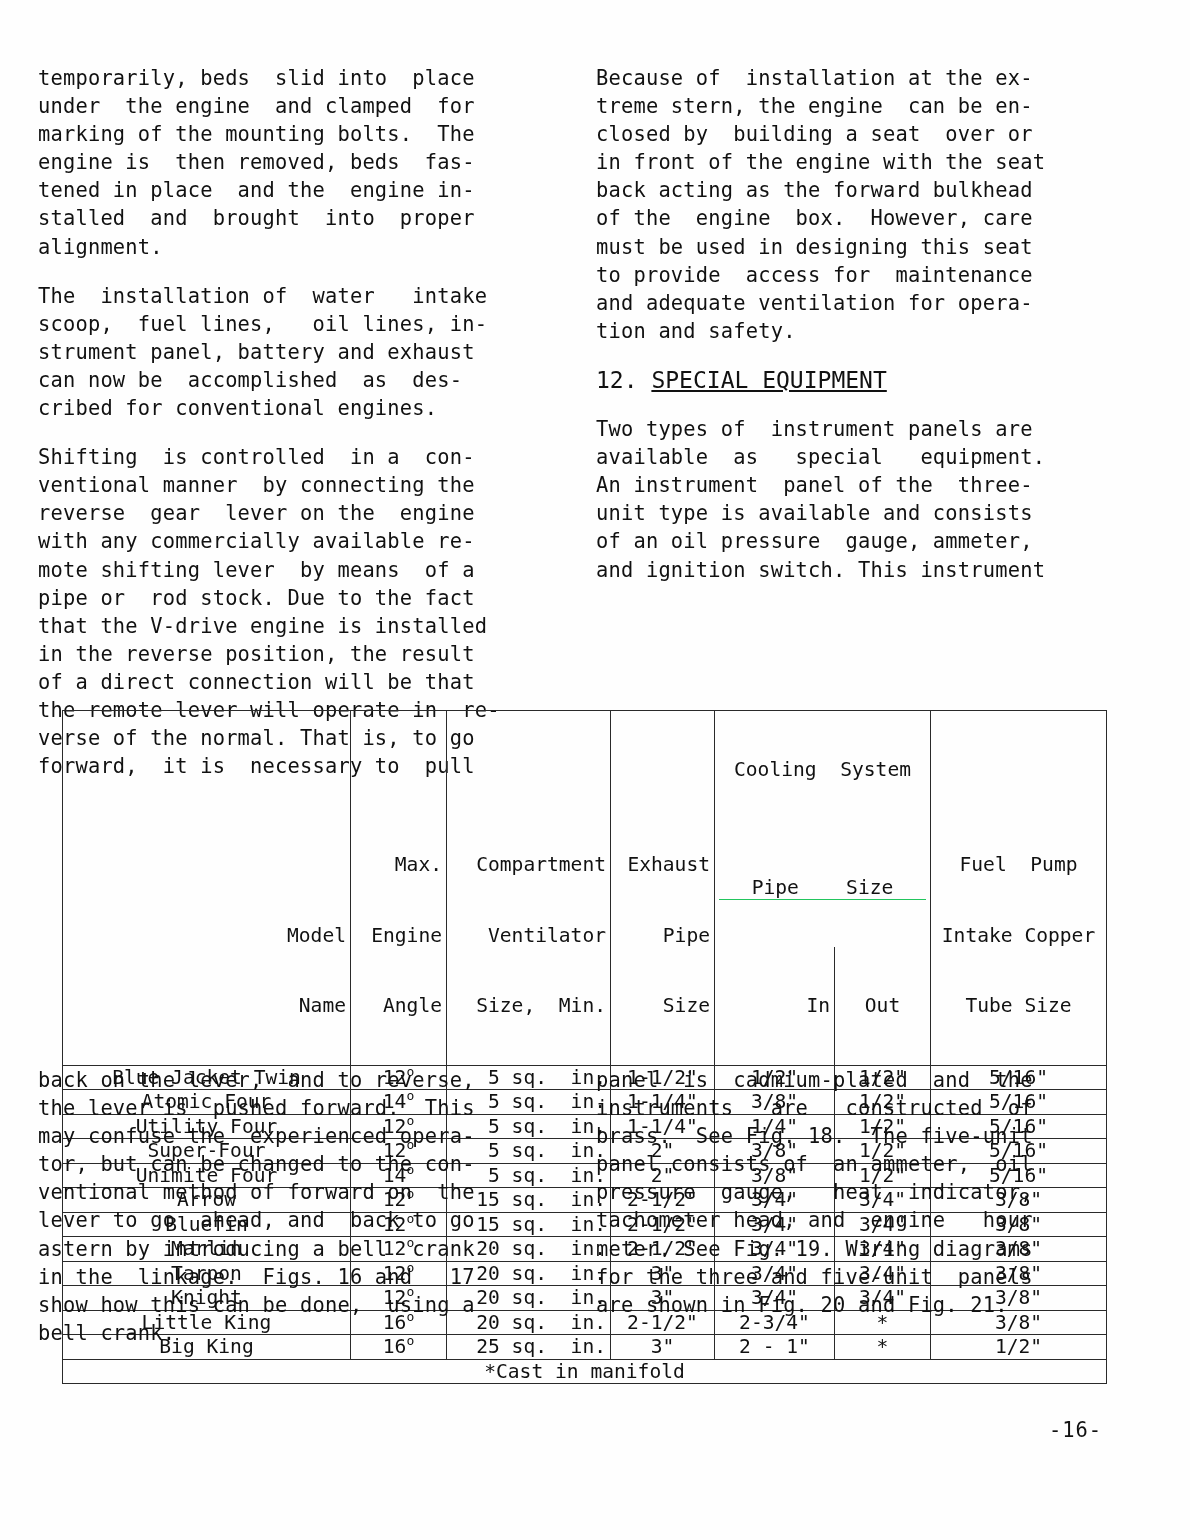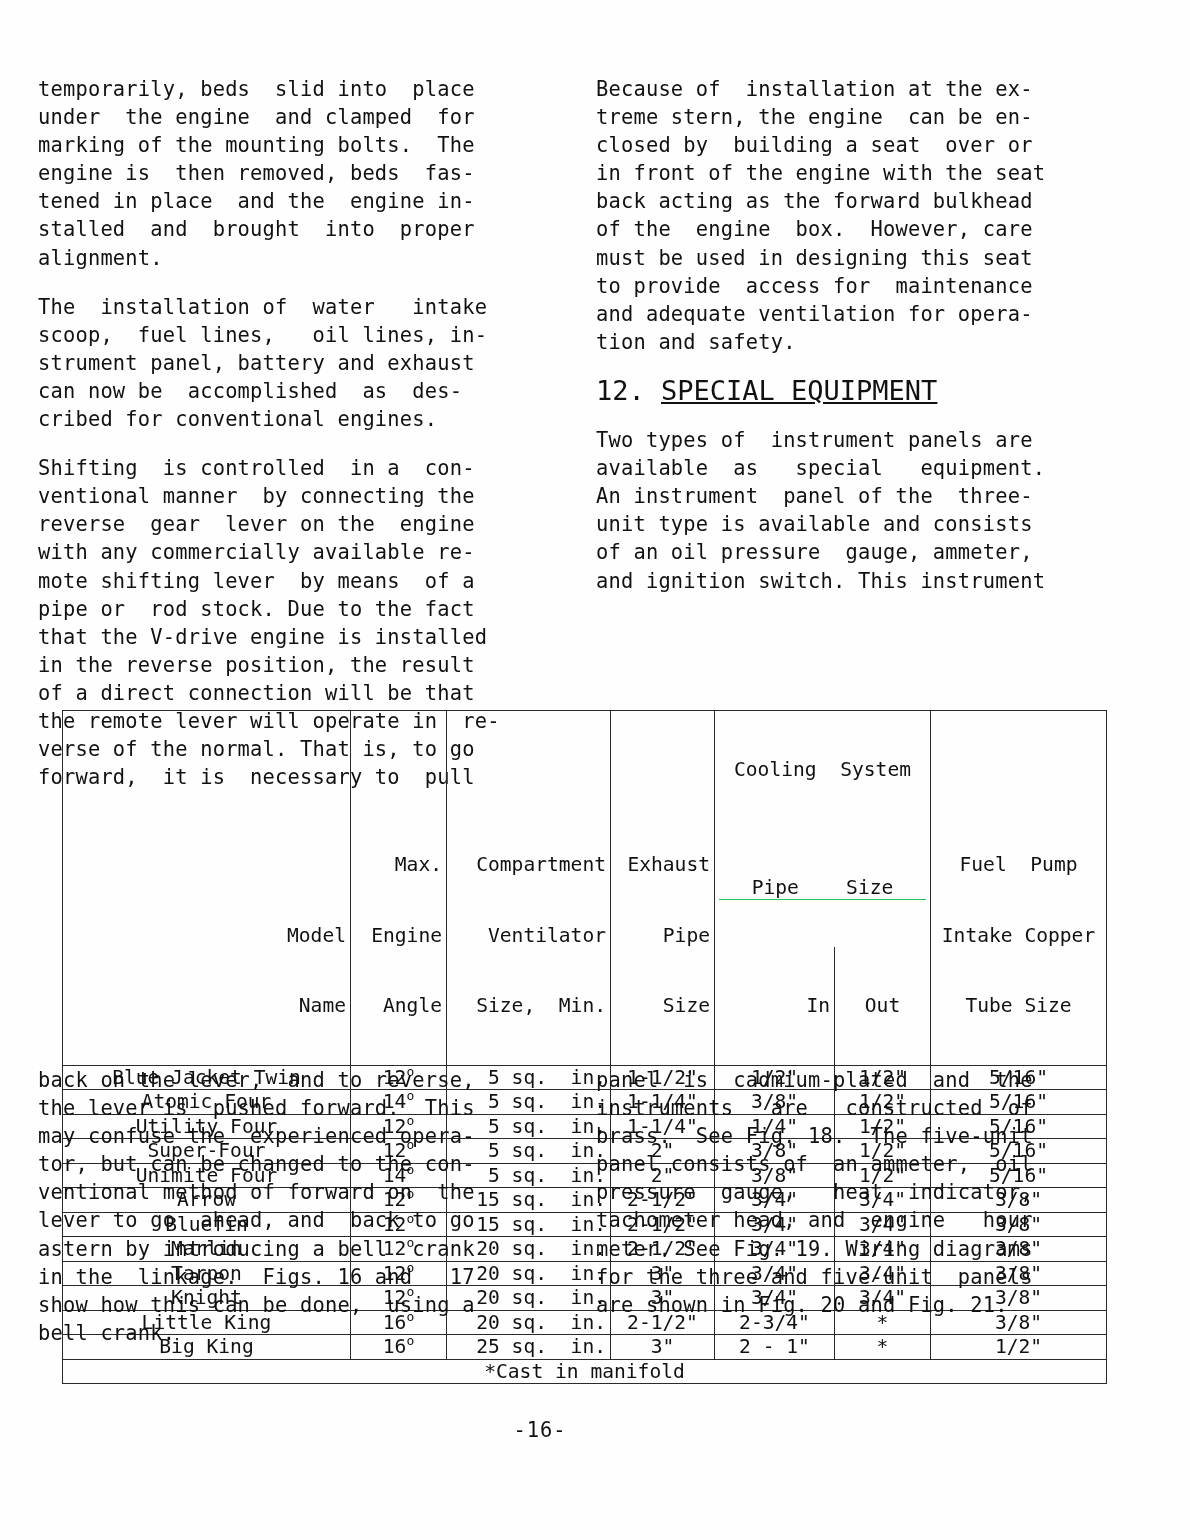--- a/index.html
+++ b/index.html
@@ -18,41 +18,41 @@
   .page {
     position: absolute;
     left: 0; top: 0;
     width: 1190px;
     height: 1540px;
     background: #fefefe;
   }
   .columns {
     position: absolute;
     left: 38px;
-    top: 75px;
+    top: 64px;
     width: 1114px;
     display: flex;
     gap: 38px;
   }
   .col {
     width: 520px;
   }
   .para {
     font-size: 20.4px;
     line-height: 28.1px;
     letter-spacing: 0.2px;
     margin: 0 0 21px 0;
     white-space: pre-wrap;
     text-align: left;
     font-weight: 500;
   }
   .para:last-child { margin-bottom: 0; }
 
   .section-head {
-    font-size: 27px;
+    font-size: 23px;
     line-height: 28.1px;
     margin: 0 0 21px 0;
     white-space: pre;
     font-weight: 500;
   }
   .section-head .num { text-decoration: none; }
   .section-head .title { text-decoration: underline; }
 
   
   .table-block {
@@ -122,23 +122,24 @@
     width: 1114px;
     display: flex;
     gap: 38px;
   }
 
   .page-number {
     position: absolute;
     left: 0;
     top: 1418px;
     width: 1080px;
-    text-align: center;
+    text-align: right;
     font-size: 20.4px;
     letter-spacing: 1px;
+    padding-left: 22px;
   }
 </style>
 </head>
 <body>
 
 <div class="page">
 
   <div class="columns">
 
     <div class="col">

